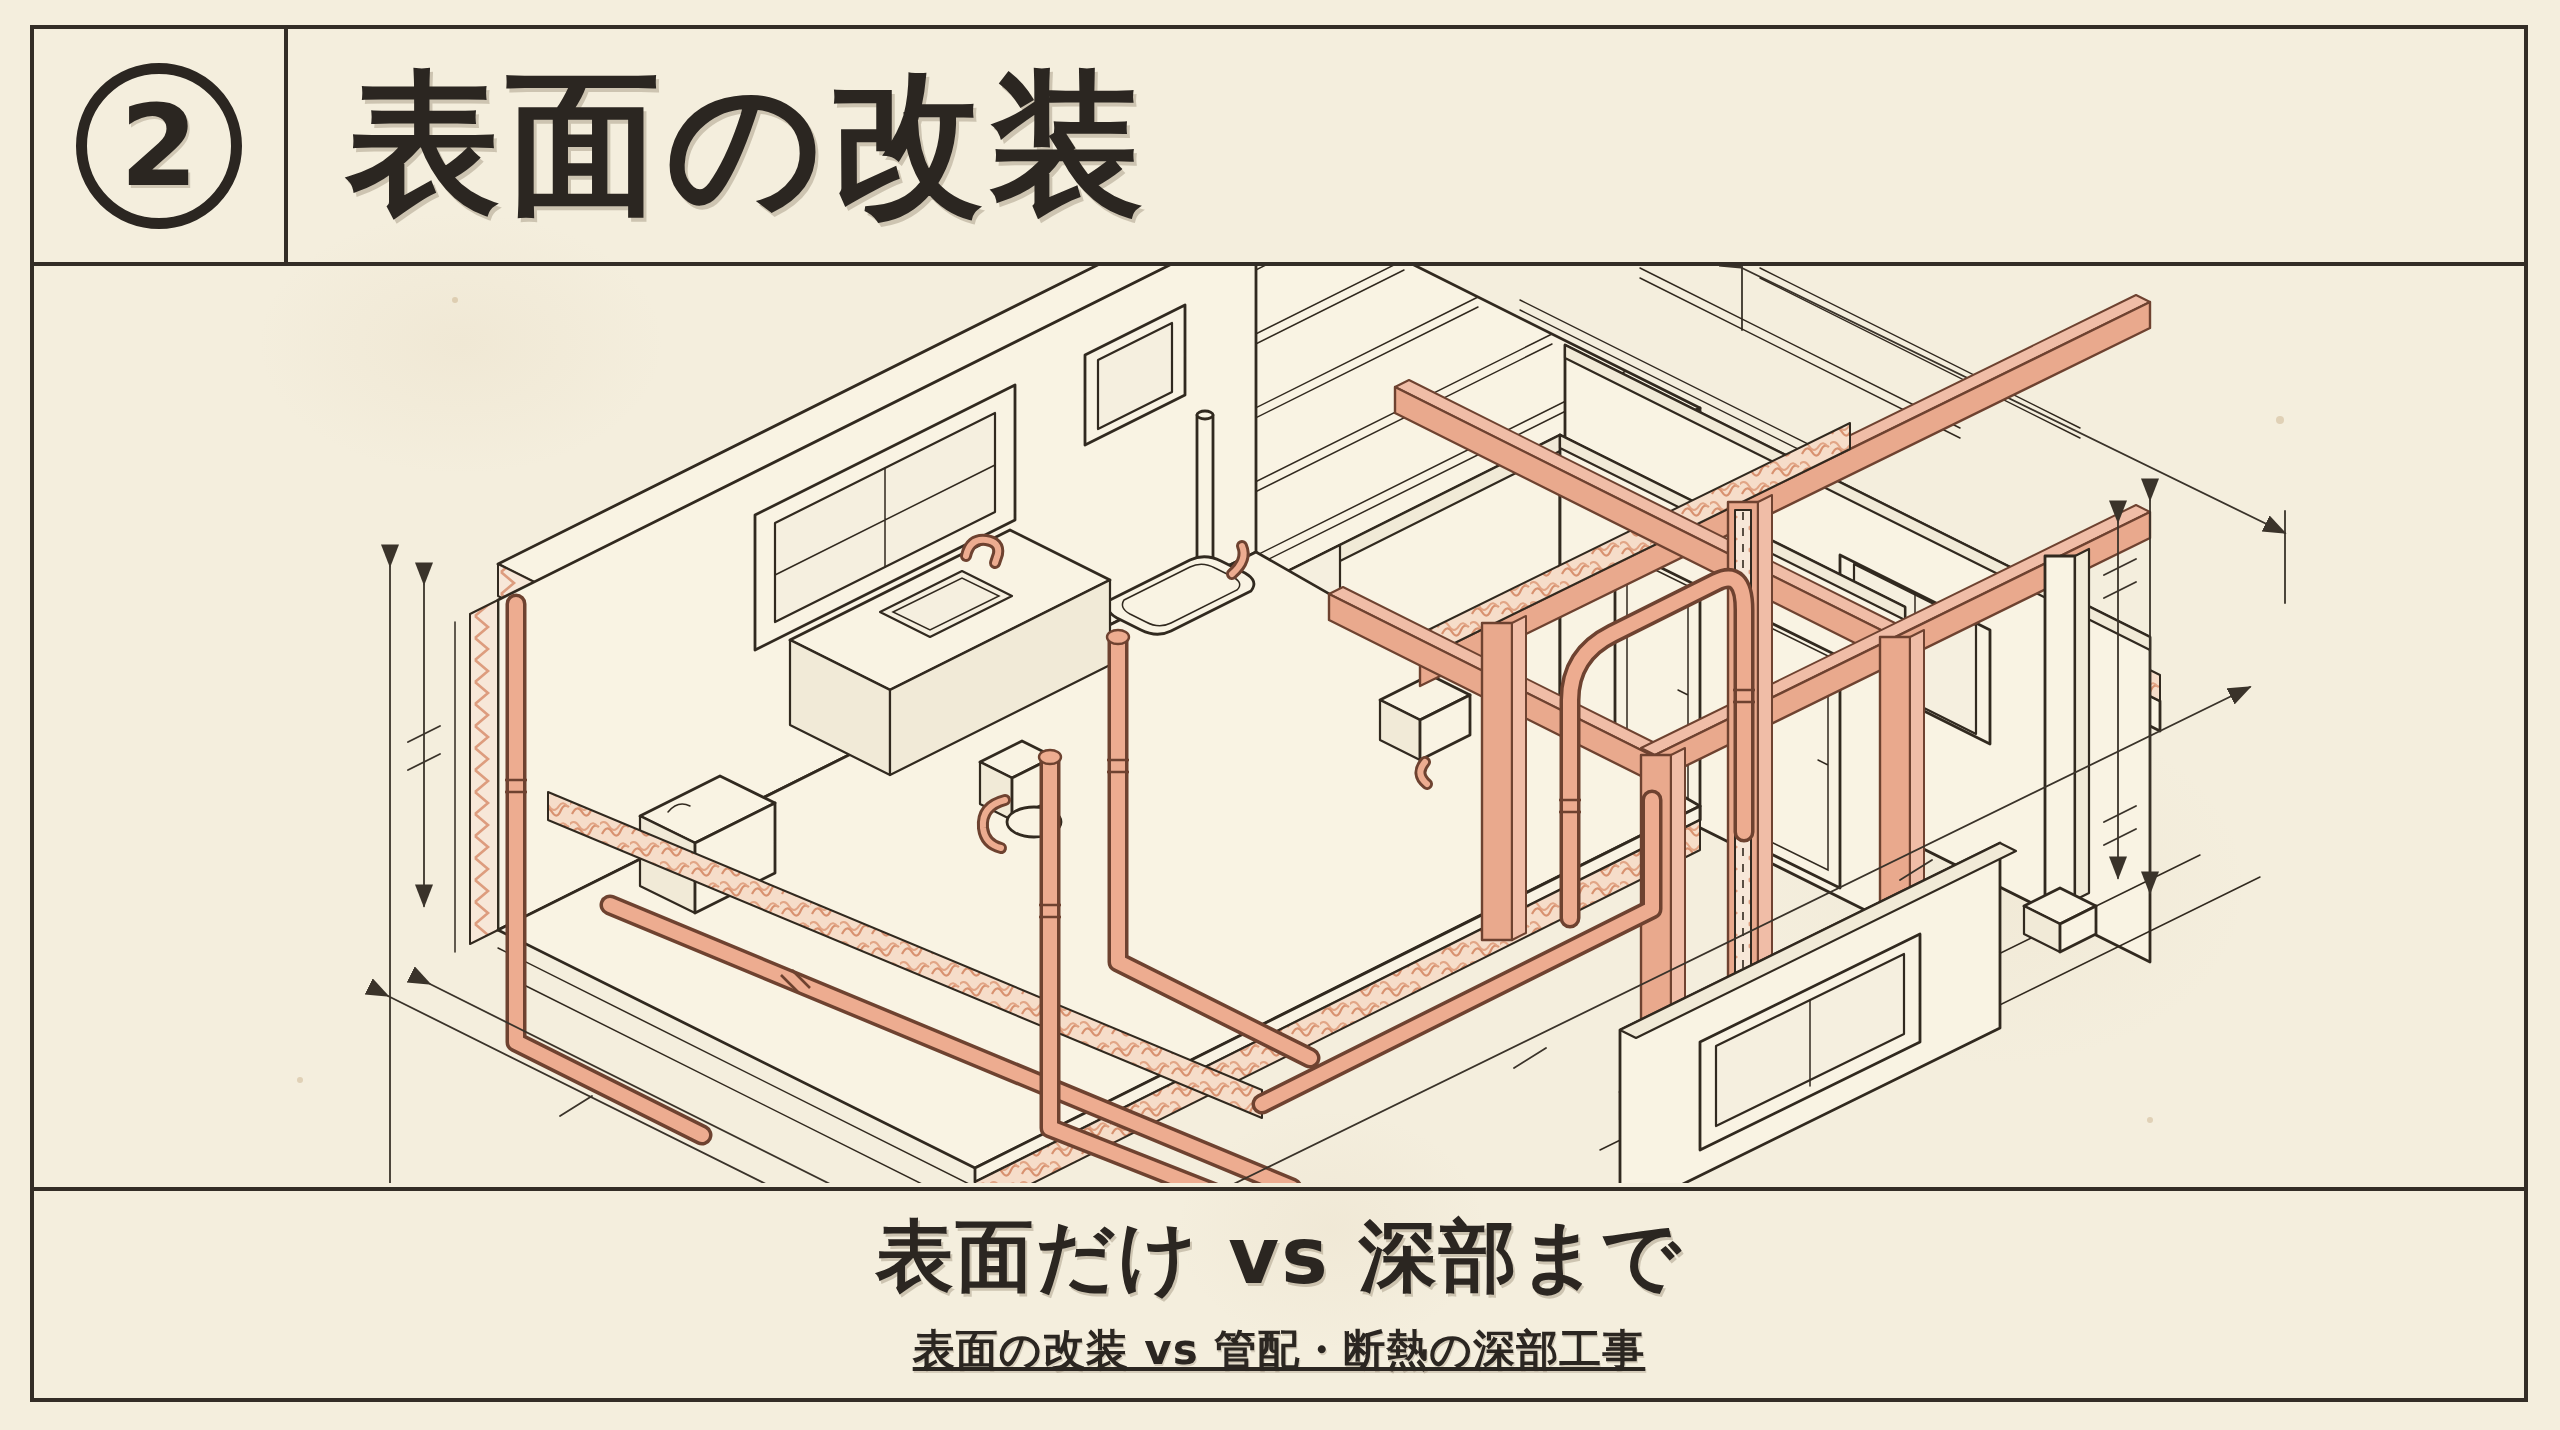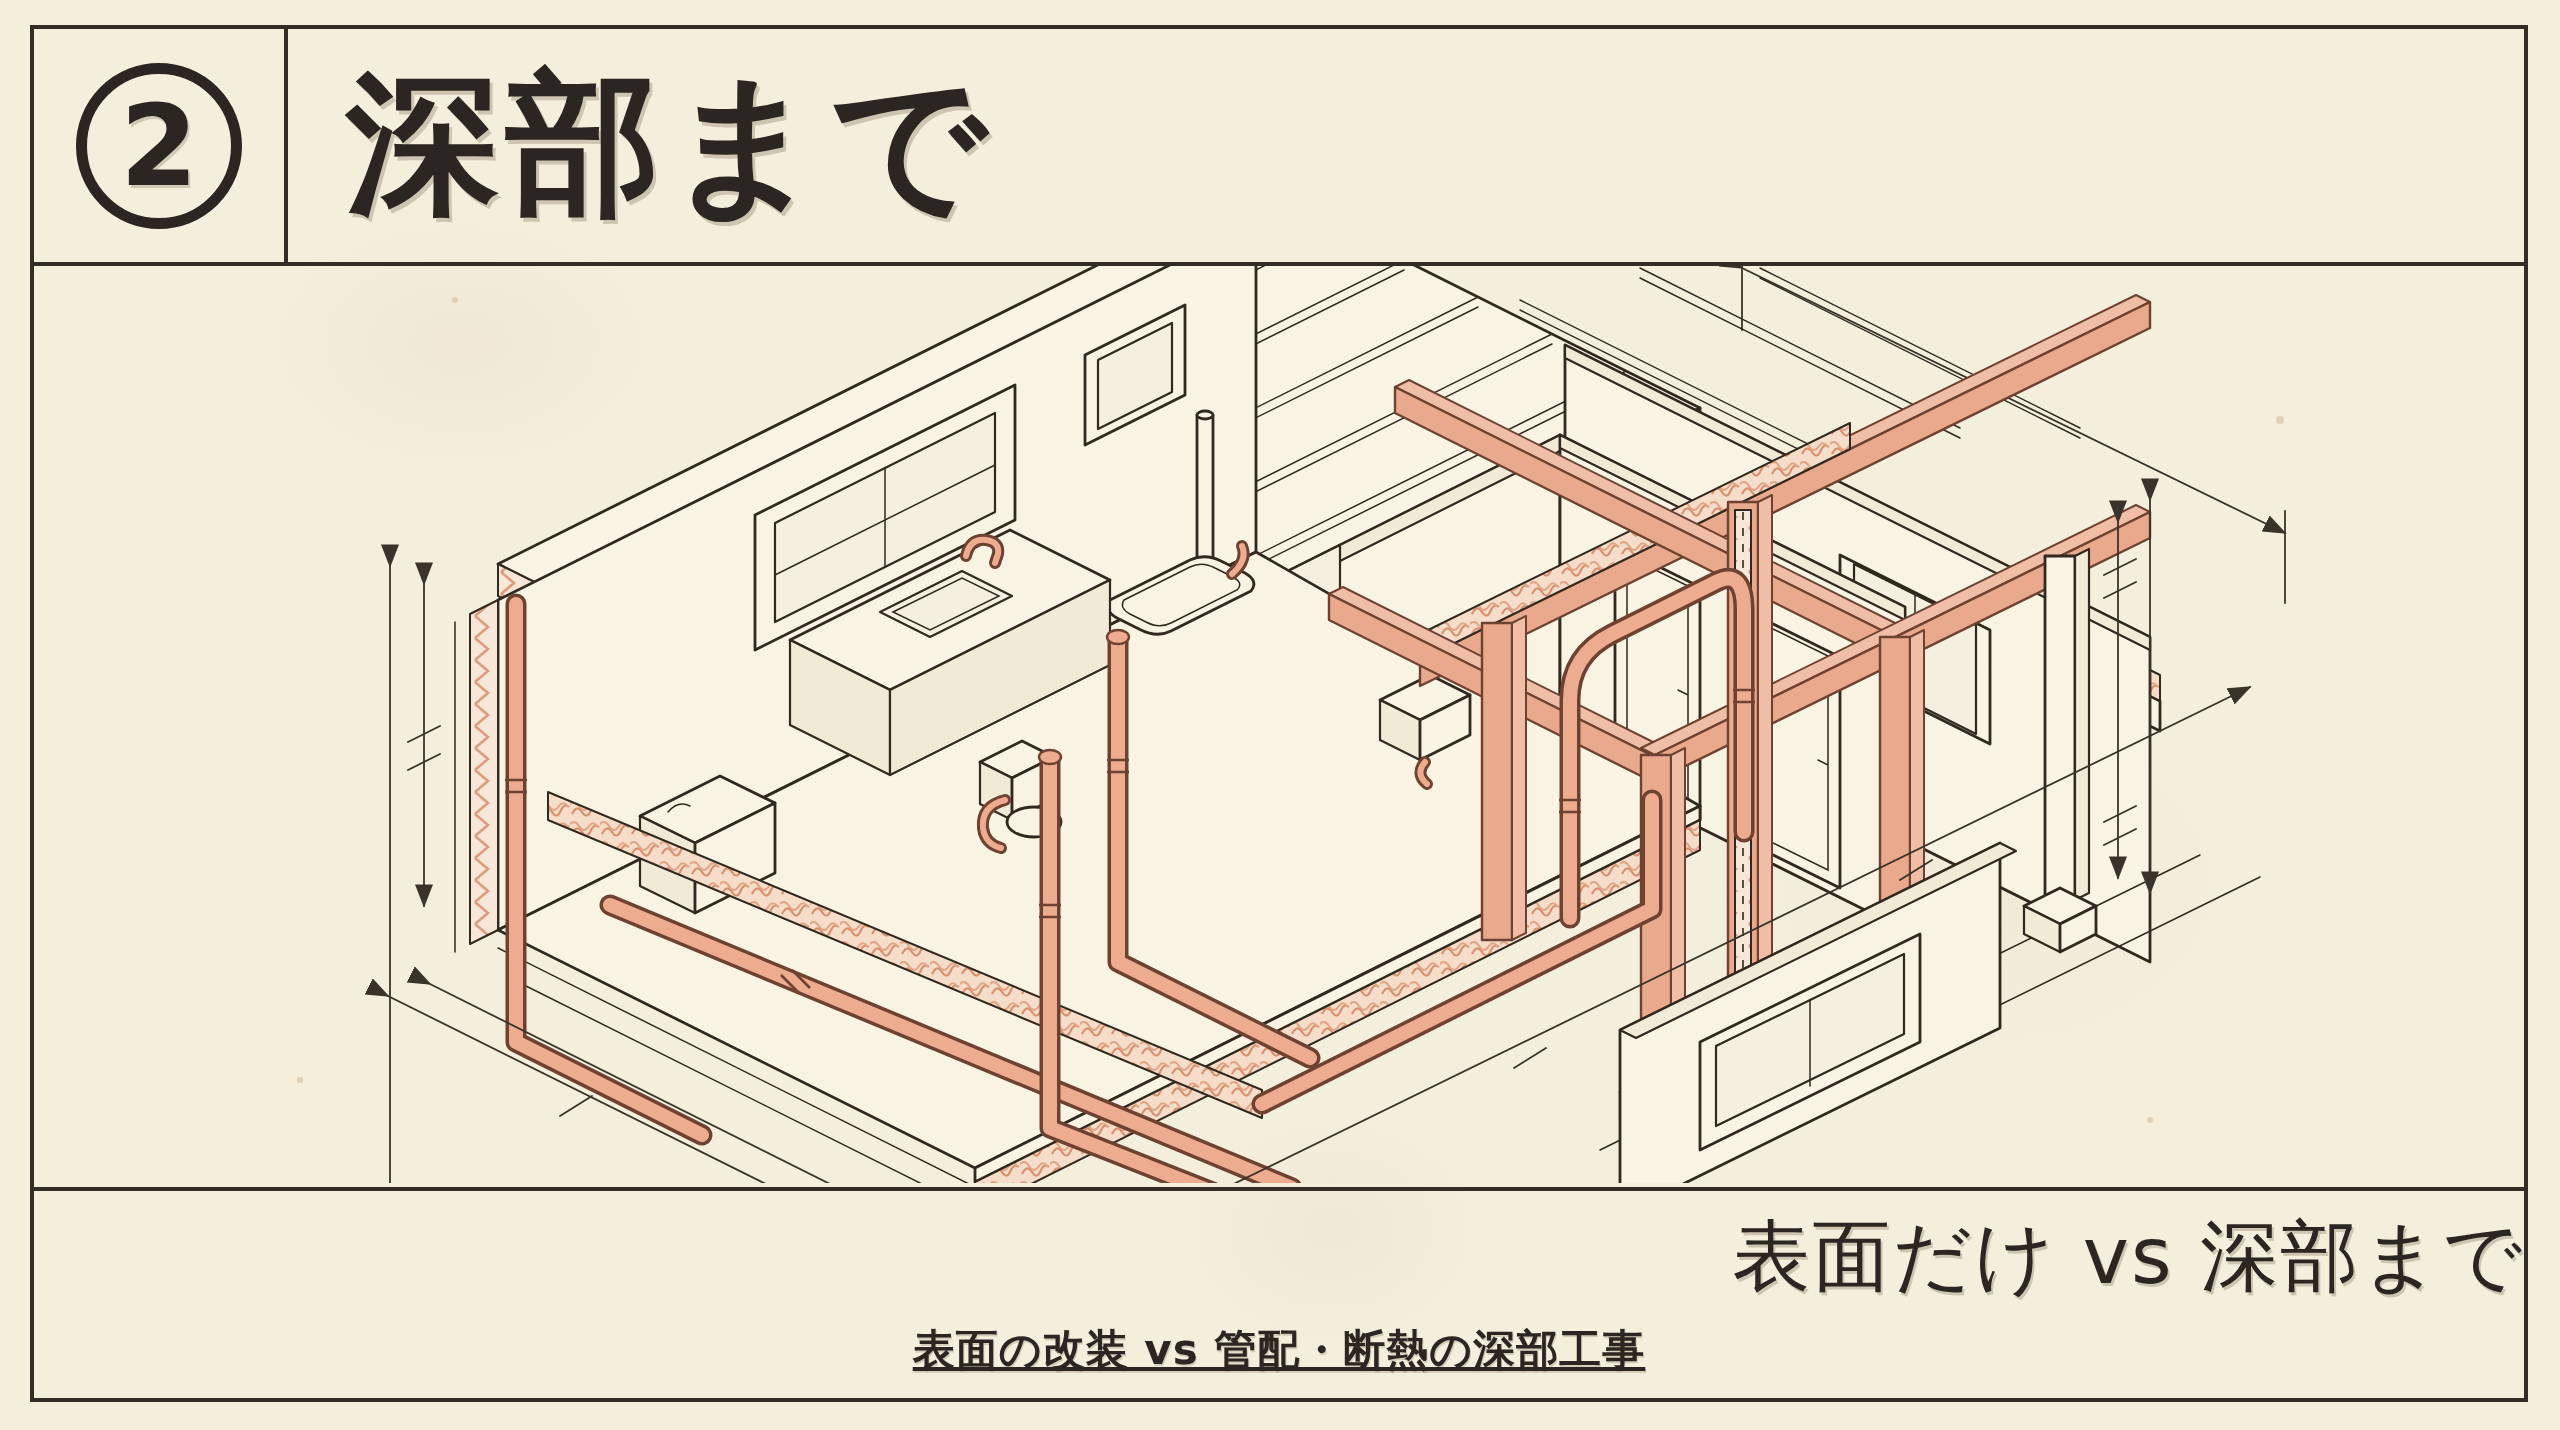--- a/index.html
+++ b/index.html
@@ -42,23 +42,22 @@
   .page-title{
     font-size:154px;font-weight:800;letter-spacing:6px;
     text-shadow:3px 4px 0 rgba(70,50,25,.22);white-space:nowrap;
   }
   .caption{
     position:absolute;left:0;right:0;bottom:0;height:211px;
     border-top:4px solid var(--frame);text-align:center;box-sizing:border-box;
     padding-top:14px;pointer-events:auto;
   }
   .caption-heading{
-    font-size:78px;font-weight:400;letter-spacing:2px;
+    font-size:78px;font-weight:700;letter-spacing:2px;
     text-shadow:2px 3px 0 rgba(70,50,25,.22);
-    text-align:right;
   }
   .caption-subheading{
     margin-top:12px;font-size:42px;font-weight:700;letter-spacing:1px;
     text-shadow:1px 2px 0 rgba(70,50,25,.18);
     text-decoration:underline;
   }
   svg.scene{position:absolute;left:0;top:0;width:2560px;height:1430px;z-index:1;}
   .lnt{fill:none;stroke:var(--line);stroke-width:1.5;stroke-linecap:round;}
   .wall{fill:var(--wallfill);stroke:var(--line);stroke-width:2.8;stroke-linejoin:round;}
   .wall2{fill:var(--wallfill2);stroke:var(--line);stroke-width:2.2;stroke-linejoin:round;}
@@ -372,21 +371,21 @@
 </svg>
 
 <div class="frame">
   <div class="header">
     <div class="badge-cell">
       <div class="badge-circle">
         <span>2</span>
       </div>
     </div>
     <div class="title-cell">
-      <div class="page-title">深部まで</div>
+      <div class="page-title">表面の改装</div>
     </div>
   </div>
 
   <div class="caption">
     <div class="caption-heading">表面だけ vs 深部まで</div>
     <div class="caption-subheading">表面の改装 vs 管配・断熱の深部工事</div>
   </div>
 </div>
 
 </body></html>

